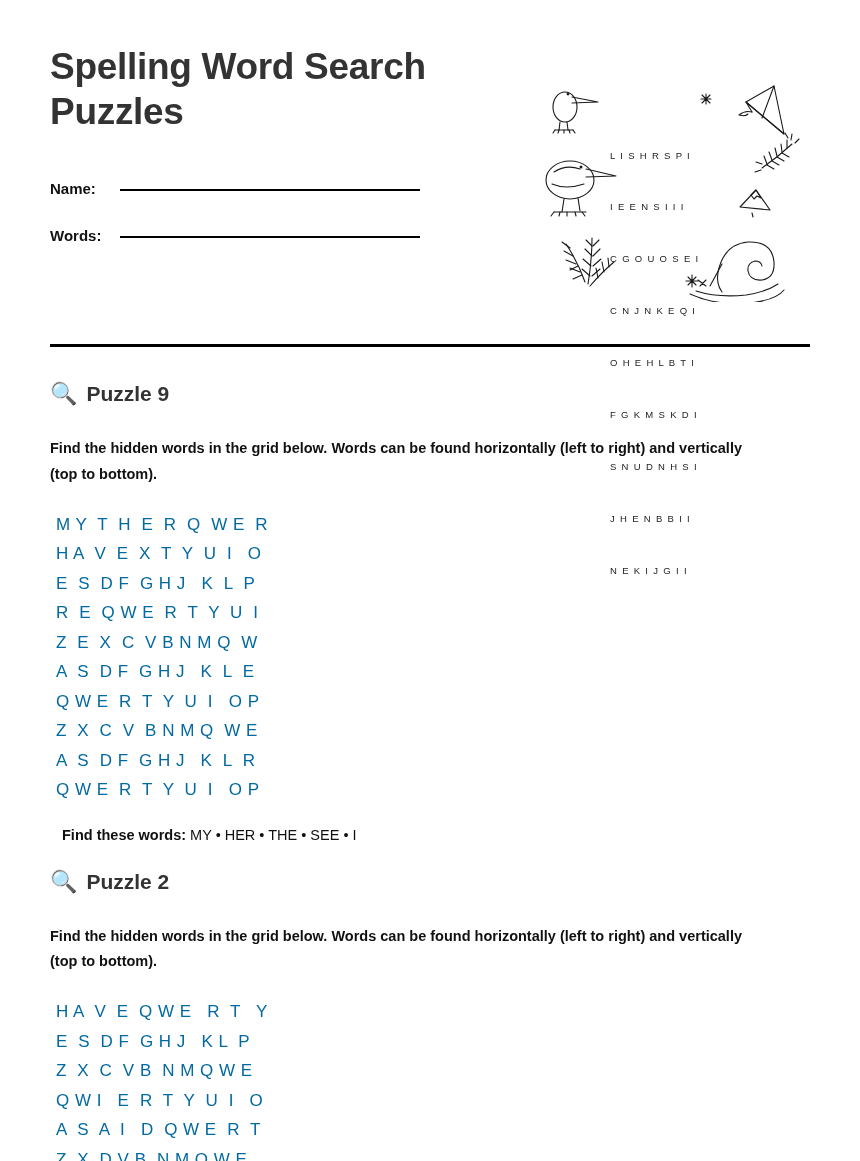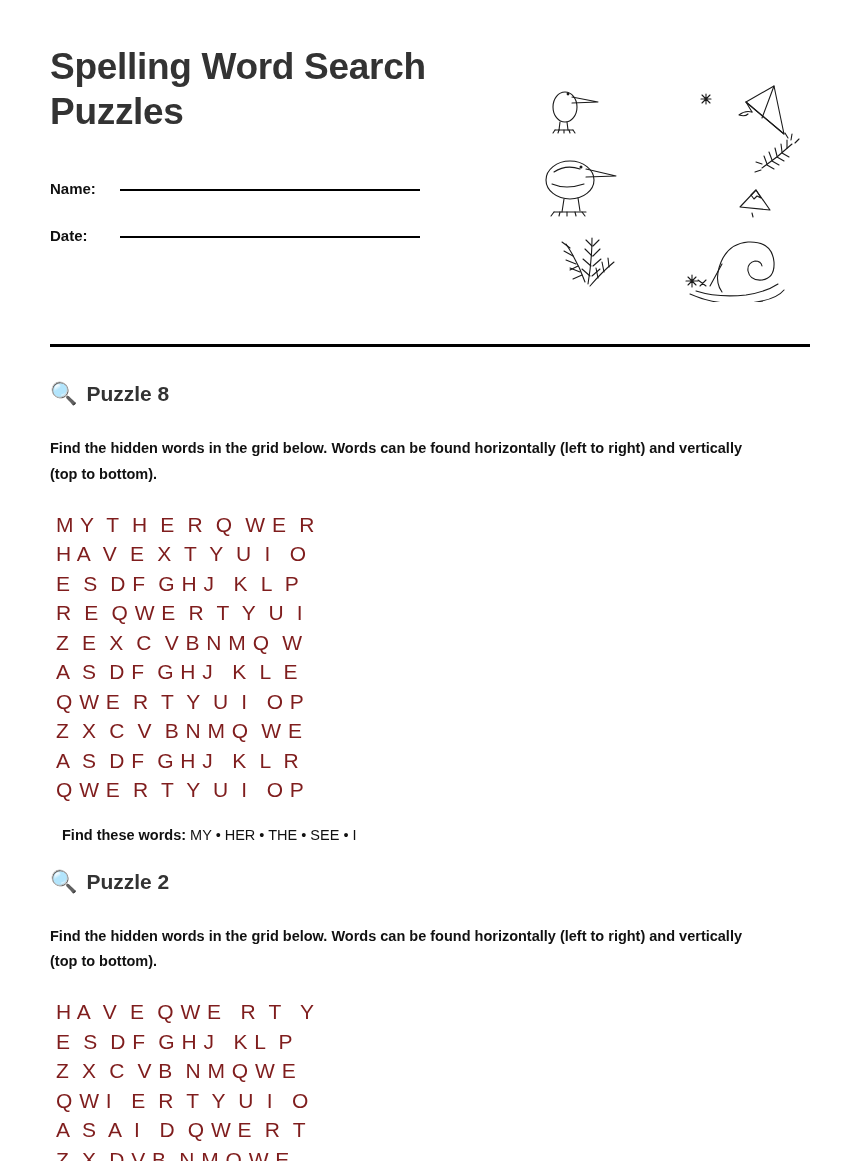--- a/index.html
+++ b/index.html
@@ -124,22 +124,22 @@
   .instructions {
     font-size: 14.5px;
     font-weight: bold;
     color: #111111;
     line-height: 1.78;
     margin: 0 0 22px 0;
     max-width: 700px;
   }
 
   .grid {
-    font-size: 21px;
-    color: #7f1d1d;
+    font-size: 17px;
+    color: #0369a1;
     line-height: 29.5px;
     margin: 0 0 0 6px;
     font-family: "Liberation Sans", sans-serif;
   }
   .grid-row {
     white-space: pre;
     letter-spacing: 0.5px;
   }
 
   .wordlist {
@@ -165,21 +165,21 @@
 
   <div class="header">
     <h1 class="doc-title">Spelling Word Search Puzzles</h1>
 
     <div class="field-block">
       <div class="field-row">
         <span class="field-label">Name:</span>
         <span class="field-line"></span>
       </div>
       <div class="field-row">
-        <span class="field-label">Date:</span>
+        <span class="field-label">Words:</span>
         <span class="field-line"></span>
       </div>
     </div>
   </div>
 
   <div class="decor">
     <svg width="300" height="230" viewBox="0 0 300 230" fill="none" stroke="#1a1a1a" stroke-width="1.1" stroke-linecap="round" stroke-linejoin="round">
 
       <g>
         <ellipse cx="25" cy="35" rx="12" ry="15"></ellipse>
@@ -245,30 +245,41 @@
         <path d="M156 219 Q178 226 206 223 Q226 220 238 212"></path>
         <path d="M150 222 Q176 234 210 231 Q236 228 244 218"></path>
       </g>
 
       <g>
         <path d="M148 205 L156 213 M156 205 L148 213 M152 203 L152 215 M146 209 L158 209"></path>
         <path d="M158 208 L166 214 M160 214 L166 208"></path>
       </g>
     </svg>
 
+    <div class="minigrid">
+      <div class="minigrid-row">L  I  S  H  R  S  P  I</div>
+      <div class="minigrid-row">I  E  E  N  S  I  I  I</div>
+      <div class="minigrid-row">C  G  O  U  O  S  E  I</div>
+      <div class="minigrid-row">C  N  J  N  K  E  Q  I</div>
+      <div class="minigrid-row">O  H  E  H  L  B  T  I</div>
+      <div class="minigrid-row">F  G  K  M  S  K  D  I</div>
+      <div class="minigrid-row">S  N  U  D  N  H  S  I</div>
+      <div class="minigrid-row">J  H  E  N  B  B  I  I</div>
+      <div class="minigrid-row">N  E  K  I  J  G  I  I</div>
+    </div>
   </div>
 
   <div class="divider"></div>
 
   <div class="content">
 
     <div class="puzzle-block">
       <div class="puzzle-heading">
         <span class="loupe">🔍</span>
-        <span class="htext">Puzzle 8</span>
+        <span class="htext">Puzzle 9</span>
       </div>
 
       <p class="instructions">Find the hidden words in the grid below. Words can be found horizontally (left to right) and vertically (top to bottom).</p>
 
       <div class="grid">
         <div class="grid-row">M Y  T  H  E  R  Q  W E  R</div>
         <div class="grid-row">H A  V  E  X  T  Y  U  I   O</div>
         <div class="grid-row">E  S  D F  G H J   K  L  P</div>
         <div class="grid-row">R  E  Q W E  R  T  Y  U  I</div>
         <div class="grid-row">Z  E  X  C  V B N M Q  W</div>

